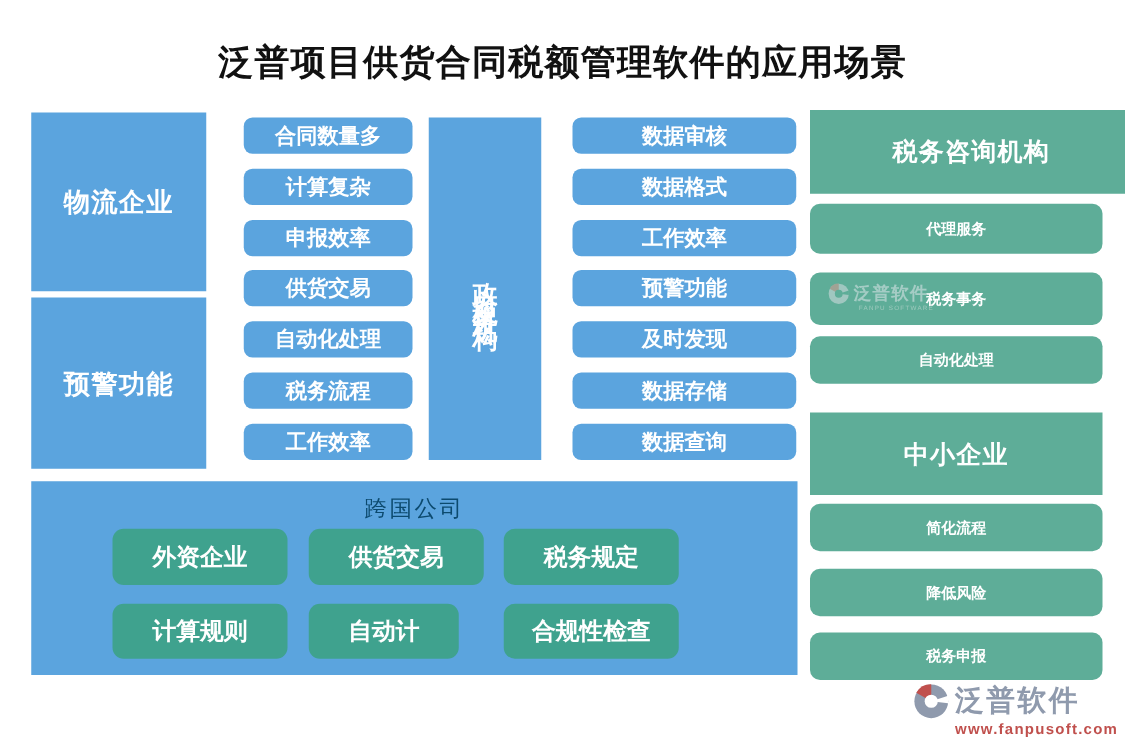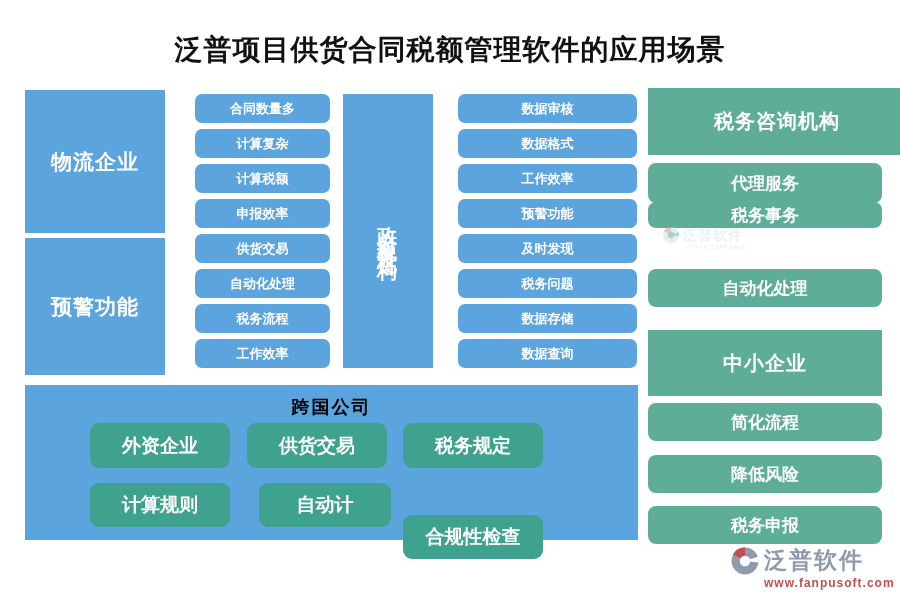--- a/index.html
+++ b/index.html
@@ -9,37 +9,37 @@
   }
   .abs{position:absolute;box-sizing:border-box;}
   .center{display:flex;align-items:center;justify-content:center;text-align:left;}
   .page-title{
     left:0;top:30px;width:900px;height:40px;
     font-size:28px;font-weight:bold;color:#111111;letter-spacing:1px;
   }
   
   .blue{background:#5BA4DE;color:#ffffff;font-weight:bold;}
   .big-label{font-size:21px;letter-spacing:1px;}
-  .tag{border-radius:7px;font-size:13px;}
+  .tag{border-radius:7px;font-size:17px;}
   .tag-col{display:flex;flex-direction:column;justify-content:space-between;}
   .tag-col .tag{height:29px;width:100%;display:flex;align-items:center;justify-content:center;}
   .vertical-label{
     writing-mode:vertical-rl;text-orientation:upright;
     font-size:20px;letter-spacing:7px;font-weight:bold;
   }
   
   .green{background:#5EAD98;color:#ffffff;font-weight:bold;}
   .green-header{font-size:20px;letter-spacing:1px;}
-  .green-tag{border-radius:8px;font-size:17px;}
+  .green-tag{border-radius:8px;font-size:12px;}
   .deep-green{background:#3FA28E;color:#ffffff;font-weight:bold;border-radius:9px;font-size:19px;}
   
   .bottom-block{background:#5BA4DE;}
   .bottom-title{
     left:0;top:10px;width:613px;height:24px;
-    color:#000000;font-size:18px;font-weight:bold;letter-spacing:2px;
+    color:#0c4a6e;font-size:18px;font-weight:normal;letter-spacing:2px;
   }
   
   .logo{right:10px;bottom:8px;width:160px;height:46px;}
   .logo-row{display:flex;align-items:center;gap:4px;}
   .logo-brand{font-size:23px;font-weight:bold;color:#8F9AAD;letter-spacing:2px;line-height:24px;}
   .logo-url{font-size:12px;color:#C0504D;font-weight:bold;letter-spacing:1px;margin-left:34px;margin-top:0px;
             font-family:"Liberation Sans","DejaVu Sans",sans-serif;}
   
   .watermark{left:662px;top:226px;width:96px;height:30px;opacity:0.55;z-index:5;}
   .wm-row{display:flex;align-items:center;gap:3px;}
@@ -53,61 +53,59 @@
 <div class="stage">
 
   <div class="abs center page-title">泛普项目供货合同税额管理软件的应用场景</div>
 
   <div class="abs center blue big-label" style="left:25px;top:90px;width:140px;height:143px;">物流企业</div>
   <div class="abs center blue big-label" style="left:25px;top:238px;width:140px;height:137px;">预警功能</div>
 
   <div class="abs tag-col" style="left:195px;top:94px;width:135px;height:274px;">
     <div class="blue tag">合同数量多</div>
     <div class="blue tag">计算复杂</div>
-    <div class="blue tag">计算税额</div>
     <div class="blue tag">申报效率</div>
     <div class="blue tag">供货交易</div>
     <div class="blue tag">自动化处理</div>
     <div class="blue tag">税务流程</div>
     <div class="blue tag">工作效率</div>
   </div>
 
   <div class="abs center blue" style="left:343px;top:94px;width:90px;height:274px;">
     <span class="vertical-label">政府税务机构</span>
   </div>
 
   <div class="abs tag-col" style="left:458px;top:94px;width:179px;height:274px;">
     <div class="blue tag">数据审核</div>
     <div class="blue tag">数据格式</div>
     <div class="blue tag">工作效率</div>
     <div class="blue tag">预警功能</div>
     <div class="blue tag">及时发现</div>
-    <div class="blue tag">税务问题</div>
     <div class="blue tag">数据存储</div>
     <div class="blue tag">数据查询</div>
   </div>
 
   <div class="abs center green green-header" style="left:648px;top:88px;width:258px;height:67px;">税务咨询机构</div>
   <div class="abs center green green-tag" style="left:648px;top:163px;width:234px;height:40px;">代理服务</div>
-  <div class="abs center green green-tag" style="left:648px;top:202px;width:234px;height:26px;">税务事务</div>
+  <div class="abs center green green-tag" style="left:648px;top:218px;width:234px;height:42px;">税务事务</div>
   <div class="abs center green green-tag" style="left:648px;top:269px;width:234px;height:38px;">自动化处理</div>
 
   <div class="abs center green green-header" style="left:648px;top:330px;width:234px;height:66px;">中小企业</div>
   <div class="abs center green green-tag" style="left:648px;top:403px;width:234px;height:38px;">简化流程</div>
   <div class="abs center green green-tag" style="left:648px;top:455px;width:234px;height:38px;">降低风险</div>
   <div class="abs center green green-tag" style="left:648px;top:506px;width:234px;height:38px;">税务申报</div>
 
   <div class="abs bottom-block" style="left:25px;top:385px;width:613px;height:155px;">
     <div class="abs center bottom-title">跨国公司</div>
     <div class="abs center deep-green" style="left:65px;top:38px;width:140px;height:45px;">外资企业</div>
     <div class="abs center deep-green" style="left:222px;top:38px;width:140px;height:45px;">供货交易</div>
     <div class="abs center deep-green" style="left:378px;top:38px;width:140px;height:45px;">税务规定</div>
     <div class="abs center deep-green" style="left:65px;top:98px;width:140px;height:44px;">计算规则</div>
-    <div class="abs center deep-green" style="left:234px;top:98px;width:132px;height:44px;">自动计</div>
-    <div class="abs center deep-green" style="left:378px;top:98px;width:140px;height:44px;margin-top:32px;">合规性检查</div>
+    <div class="abs center deep-green" style="left:222px;top:98px;width:120px;height:44px;">自动计</div>
+    <div class="abs center deep-green" style="left:378px;top:98px;width:140px;height:44px;">合规性检查</div>
   </div>
 
   <div class="abs watermark">
     <div class="wm-row">
       <span style="display:inline-flex;">
         <svg width="18" height="18" viewBox="0 0 40 40">
           <circle cx="20" cy="20" r="18" fill="#d7dee2"></circle>
           <path d="M20 20 L20 2 A18 18 0 0 0 4 11 Z" fill="#d89a92"></path>
           <circle cx="20" cy="20" r="7" fill="#5EAD98"></circle>
           <path d="M20 20 L38 14 L38 22 Z" fill="#5EAD98"></path>

